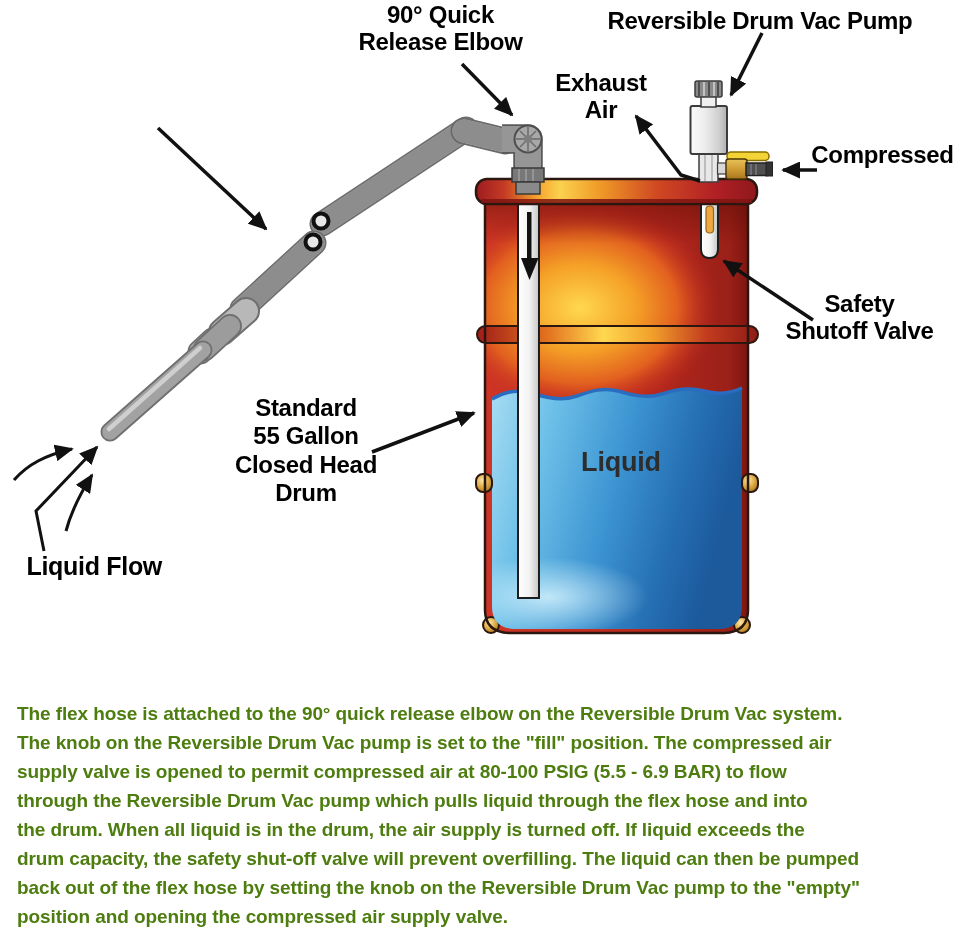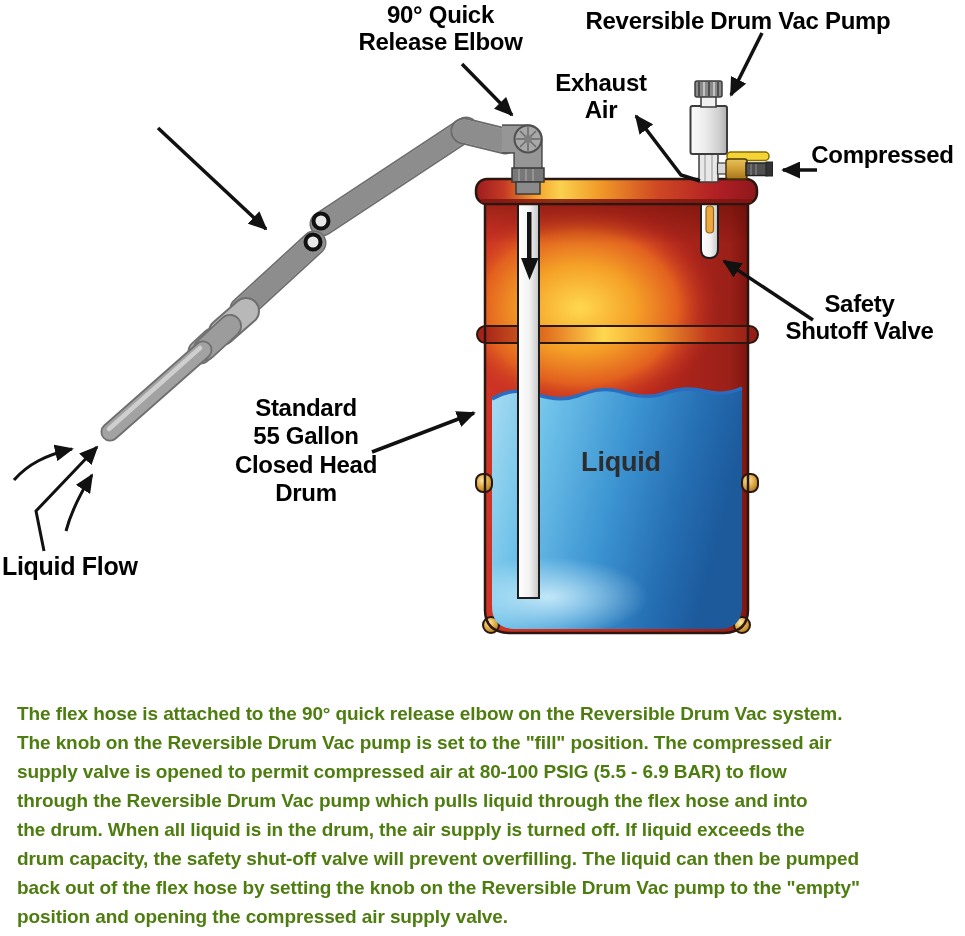--- a/index.html
+++ b/index.html
@@ -239,21 +239,21 @@
         <path d="M14,480 C28,464 46,455 72,449" marker-end="url(#ah)"></path>
         <path d="M44,551 L36,511 L97,447" marker-end="url(#ah)"></path>
         <path d="M66,531 C71,512 80,494 92,475" marker-end="url(#ah)"></path>
       </g>
     </svg>
 
     <div class="lbl" style="left:338px;top:1px;width:205px;">
       <div>90° Quick</div>
       <div>Release Elbow</div>
     </div>
-    <div class="lbl" style="left:548px;top:7px;width:380px;">
+    <div class="lbl" style="left:570px;top:7px;width:380px;">
       <div>Reversible Drum Vac Pump</div>
     </div>
     <div class="lbl" style="left:542px;top:69px;width:118px;">
       <div>Exhaust</div>
       <div>Air</div>
     </div>
     <div class="lbl" style="left:800px;top:141px;width:165px;">
       <div>Compressed</div>
     </div>
     <div class="lbl" style="left:772px;top:290px;width:175px;">
@@ -262,21 +262,21 @@
     </div>
     <div class="lbl drumword" style="left:561px;top:447px;width:120px;">
       <div>Liquid</div>
     </div>
     <div class="lbl" style="left:222px;top:394px;width:168px;line-height:1.18;">
       <div>Standard</div>
       <div>55 Gallon</div>
       <div>Closed Head</div>
       <div>Drum</div>
     </div>
-    <div class="lbl" style="left:2px;top:552px;width:160px;text-align:left;font-size:25px;">
+    <div class="lbl" style="left:2px;top:552px;width:160px;text-align:right;font-size:25px;">
       <div>Liquid Flow</div>
     </div>
   </div>
 
   <div id="desc">
     <div class="dline">The flex hose is attached to the 90° quick release elbow on the Reversible Drum Vac system.</div>
     <div class="dline">The knob on the Reversible Drum Vac pump is set to the "fill" position. The compressed air</div>
     <div class="dline">supply valve is opened to permit compressed air at 80-100 PSIG (5.5 - 6.9 BAR) to flow</div>
     <div class="dline">through the Reversible Drum Vac pump which pulls liquid through the flex hose and into</div>
     <div class="dline">the drum. When all liquid is in the drum, the air supply is turned off. If liquid exceeds the</div>

